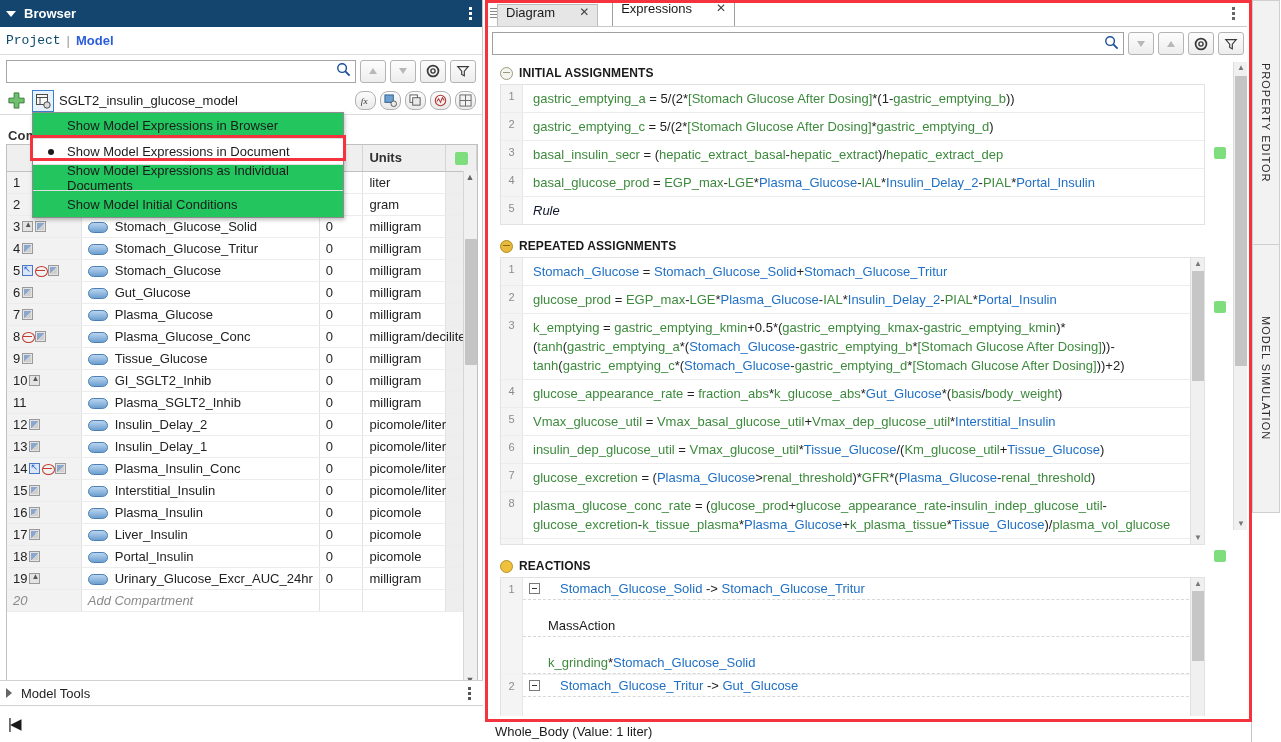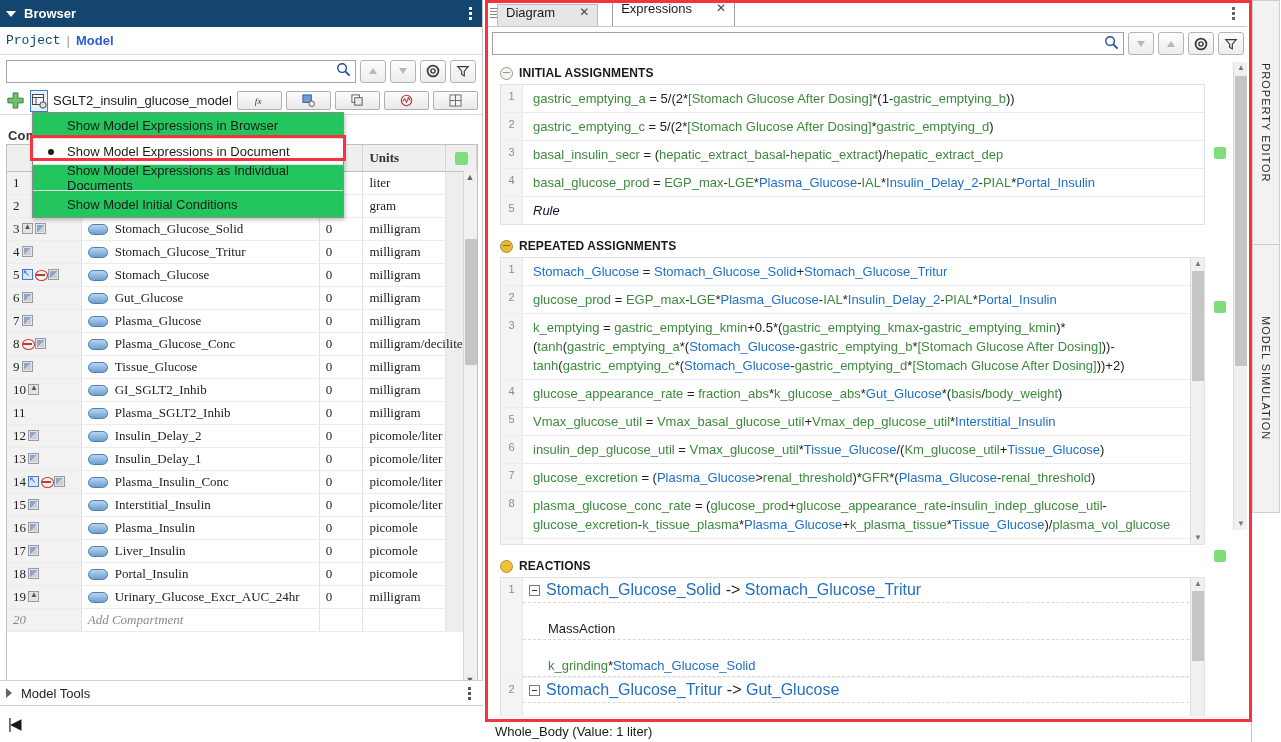--- a/index.html
+++ b/index.html
@@ -71,21 +71,21 @@
   }
 
   .model-row {
     height: 28px; display: flex; align-items: center;
     padding: 0 6px; gap: 5px;
     border-bottom: 1px solid #dcdcdc;
   }
   .model-name { font-size: 13px; color: #1a1a1a; }
   .model-row-right { margin-left: auto; display: flex; gap: 4px; }
   .sq-btn {
-    width: 45px; height: 19px; border: 1px solid #b0b0b0; border-radius: 2px;
+    width: 21px; height: 19px; border: 1px solid #b0b0b0; border-radius: 8px;
     background: linear-gradient(#fcfcfc,#e9e9e9);
     display: flex; align-items: center; justify-content: center;
     font-size: 9px; color: #333;
   }
   .plus-btn {
     width: 21px; height: 21px;
     display:flex; align-items:center; justify-content:center;
   }
   .model-icon-btn {
     width: 22px; height: 22px; border: 1px solid #3c7fd0; background: #e8f2fd;
@@ -98,21 +98,21 @@
     font-size: 13px; font-weight: bold; color: #333; letter-spacing: .2px;
   }
 
   
   .table-wrap {
     position: absolute; left: 6px; top: 144px;
     width: 472px; height: 543px;
     border: 1px solid #c0c0c0; background: #fff;
     overflow: hidden;
   }
-  .tbl { width: 100%; border-collapse: collapse; table-layout: fixed; font-family: Liberation Serif, serif; }
+  .tbl { width: 100%; border-collapse: collapse; table-layout: fixed; }
   .tbl th {
     background: #efefef; border-bottom: 1px solid #c0c0c0;
     border-right: 1px solid #d4d4d4;
     height: 26px; font-size: 13px; font-weight: bold; color: #303030;
     text-align: left; padding: 0 6px;
   }
   .tbl td {
     border-bottom: 1px solid #ececec; border-right: 1px solid #e2e2e2;
     font-size: 13px; color: #222; padding: 3px 6px; vertical-align: middle;
   }
@@ -325,22 +325,22 @@
     background: #7ede7e;
   }
 
   .rx-row { display: flex; border-bottom: 1px solid #f0f0f0; }
   .rx-num {
     width: 22px; flex: 0 0 22px; background: #f4f4f4; color: #8c8c8c;
     font-size: 11px; text-align: center; padding-top: 5px;
     border-right: 1px solid #e6e6e6;
   }
   .rx-body { flex: 1; }
-  .rx-head { display: flex; align-items: center; gap: 6px; padding: 3px 8px 3px 6px;
-             font-size: 16px; border-bottom: 1px dashed #d8d8d8; }
+  .rx-head { display: flex; align-items: center; gap: 20px; padding: 3px 8px 3px 6px;
+             font-size: 13px; border-bottom: 1px dashed #d8d8d8; }
   .expander {
     width: 11px; height: 11px; border: 1px solid #7a7a7a; background: #fff;
     position: relative; flex: 0 0 auto;
   }
   .expander::after {
     content: ""; position: absolute; left: 2px; top: 4px;
     width: 5px; height: 1px; background: #333;
   }
   .rx-sub { padding: 3px 8px 3px 25px; font-size: 13px; color: #1a1a1a;
             border-bottom: 1px dashed #d8d8d8; margin-top: 15px; }

